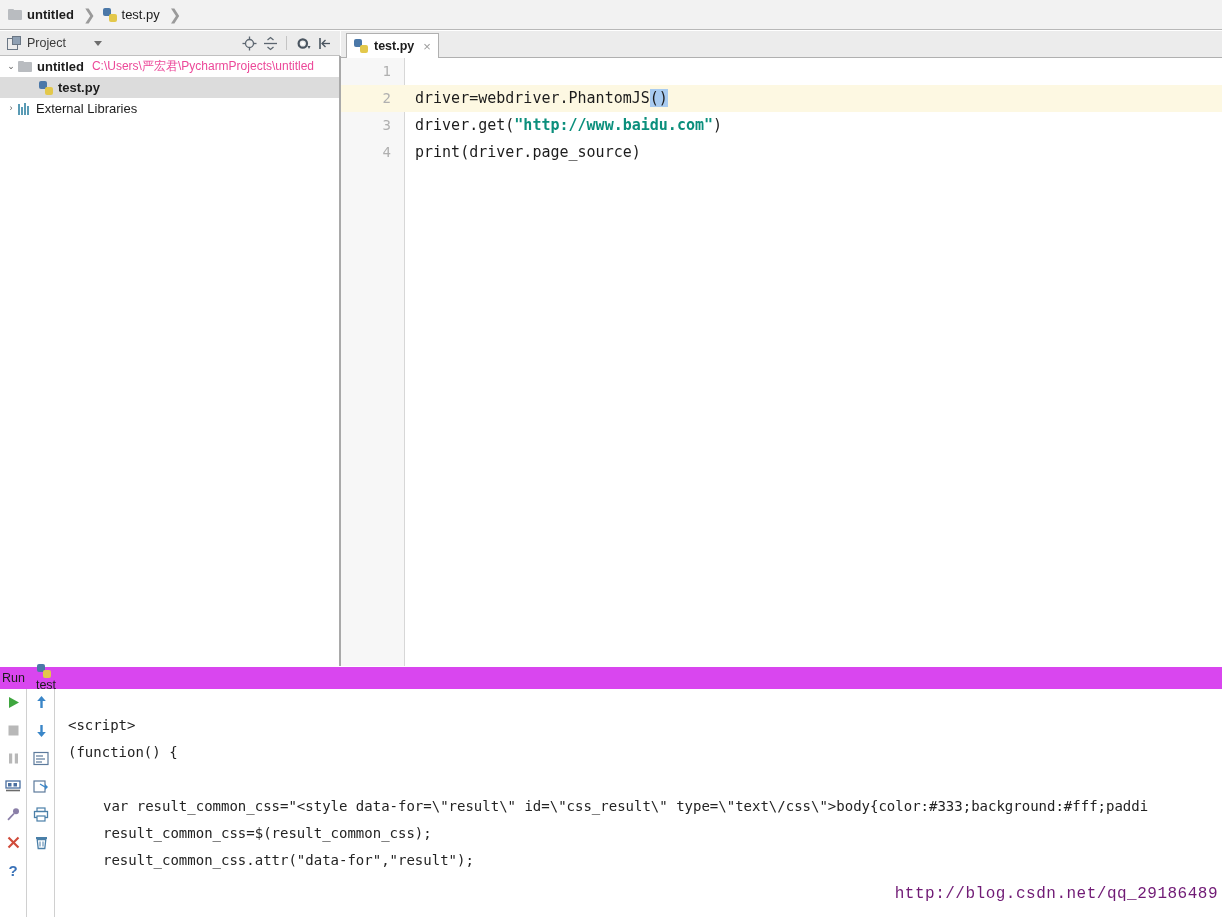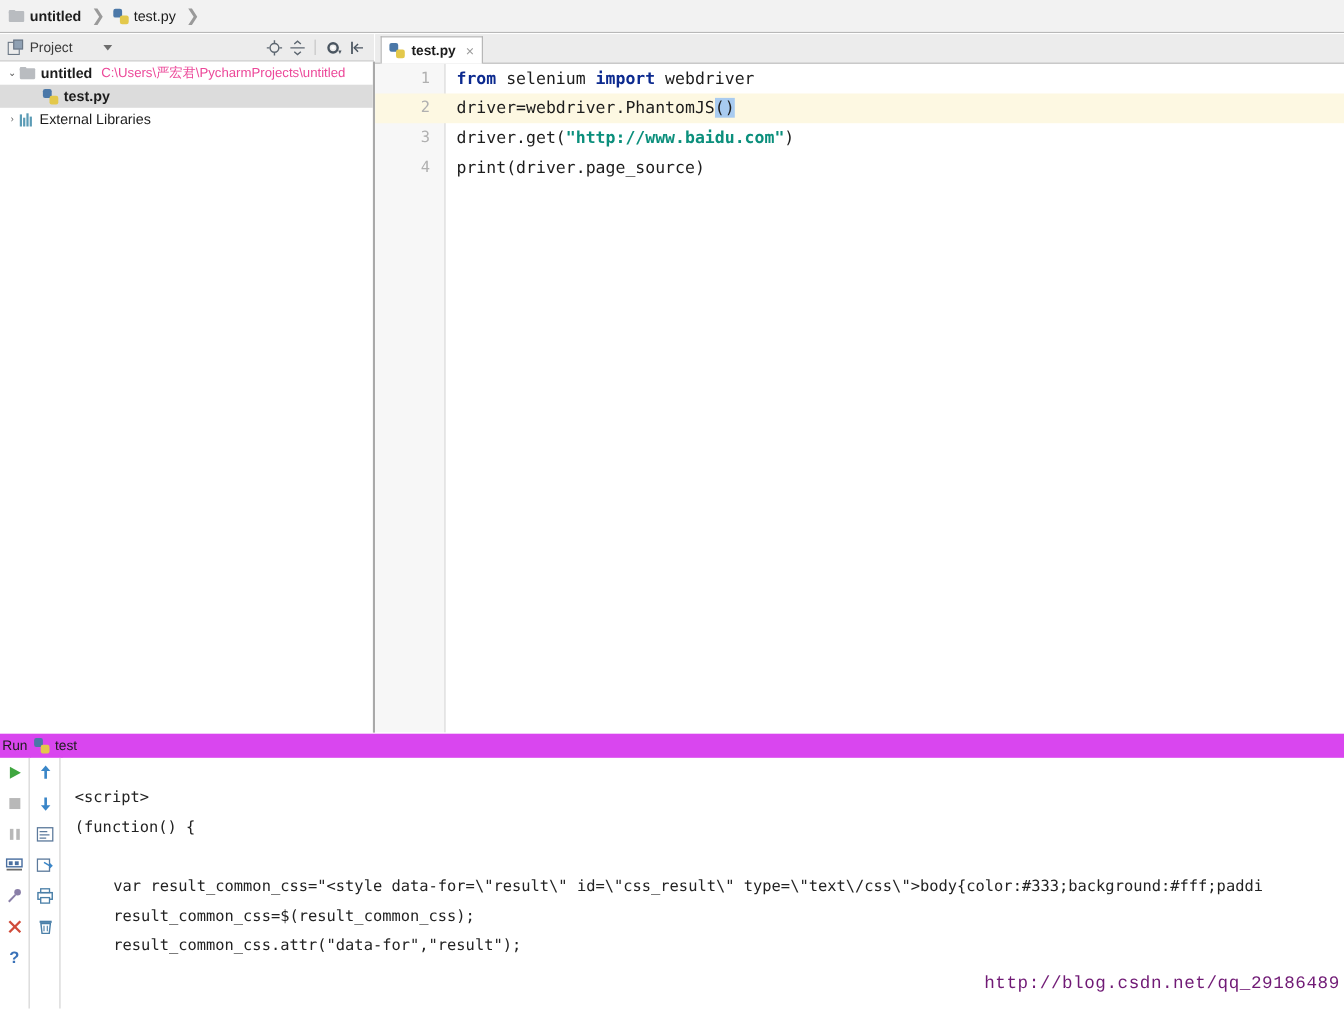--- a/index.html
+++ b/index.html
@@ -164,21 +164,21 @@
   .sel { background: #a8cbf0; }
 
   
   .run-header {
     position: absolute; left: 0; top: 667px; width: 1222px; height: 22px;
     background: #d946ef;
     display: flex; align-items: center; padding-left: 2px;
     box-sizing: border-box;
   }
   .run-label { font-size: 12.5px; color: #1c1c1c; margin-right: 6px; }
-  .run-tab { display: flex; align-items: center; font-size: 12.5px; color: #1c1c1c; }
+  .run-tab { display: flex; align-items: center; font-size: 12.5px; color: #1c1c1c; flex-direction: column; }
   .run-tab-label { margin-left: 5px; }
 
   
   .run-tbcol {
     position: absolute; top: 689px; width: 27px; height: 228px;
     background: #ffffff;
     display: flex; flex-direction: column; align-items: center;
     padding-top: 4px; box-sizing: border-box; gap: 10px;
   }
   .run-tbcol.left { left: 0; border-right: 1px solid #d0d0d0; }
@@ -316,21 +316,20 @@
       <span class="etab-close">×</span>
     </div>
   </div>
 
   <div class="editor">
     <div class="gutter"></div>
     <div class="code-area">
 
       <div class="code-line">
         <span class="ln">1</span>
-        <span class="ctext"><span class="kw">from</span><span> selenium </span><span class="kw">import</span><span> webdriver</span></span>
       </div>
 
       <div class="code-line current">
         <span class="ln">2</span>
         <span class="ctext"><span>driver=webdriver.PhantomJS</span><span class="sel">()</span></span>
       </div>
 
       <div class="code-line">
         <span class="ln">3</span>
         <span class="ctext"><span>driver.get(</span><span class="str">"http://www.baidu.com"</span><span>)</span></span>

